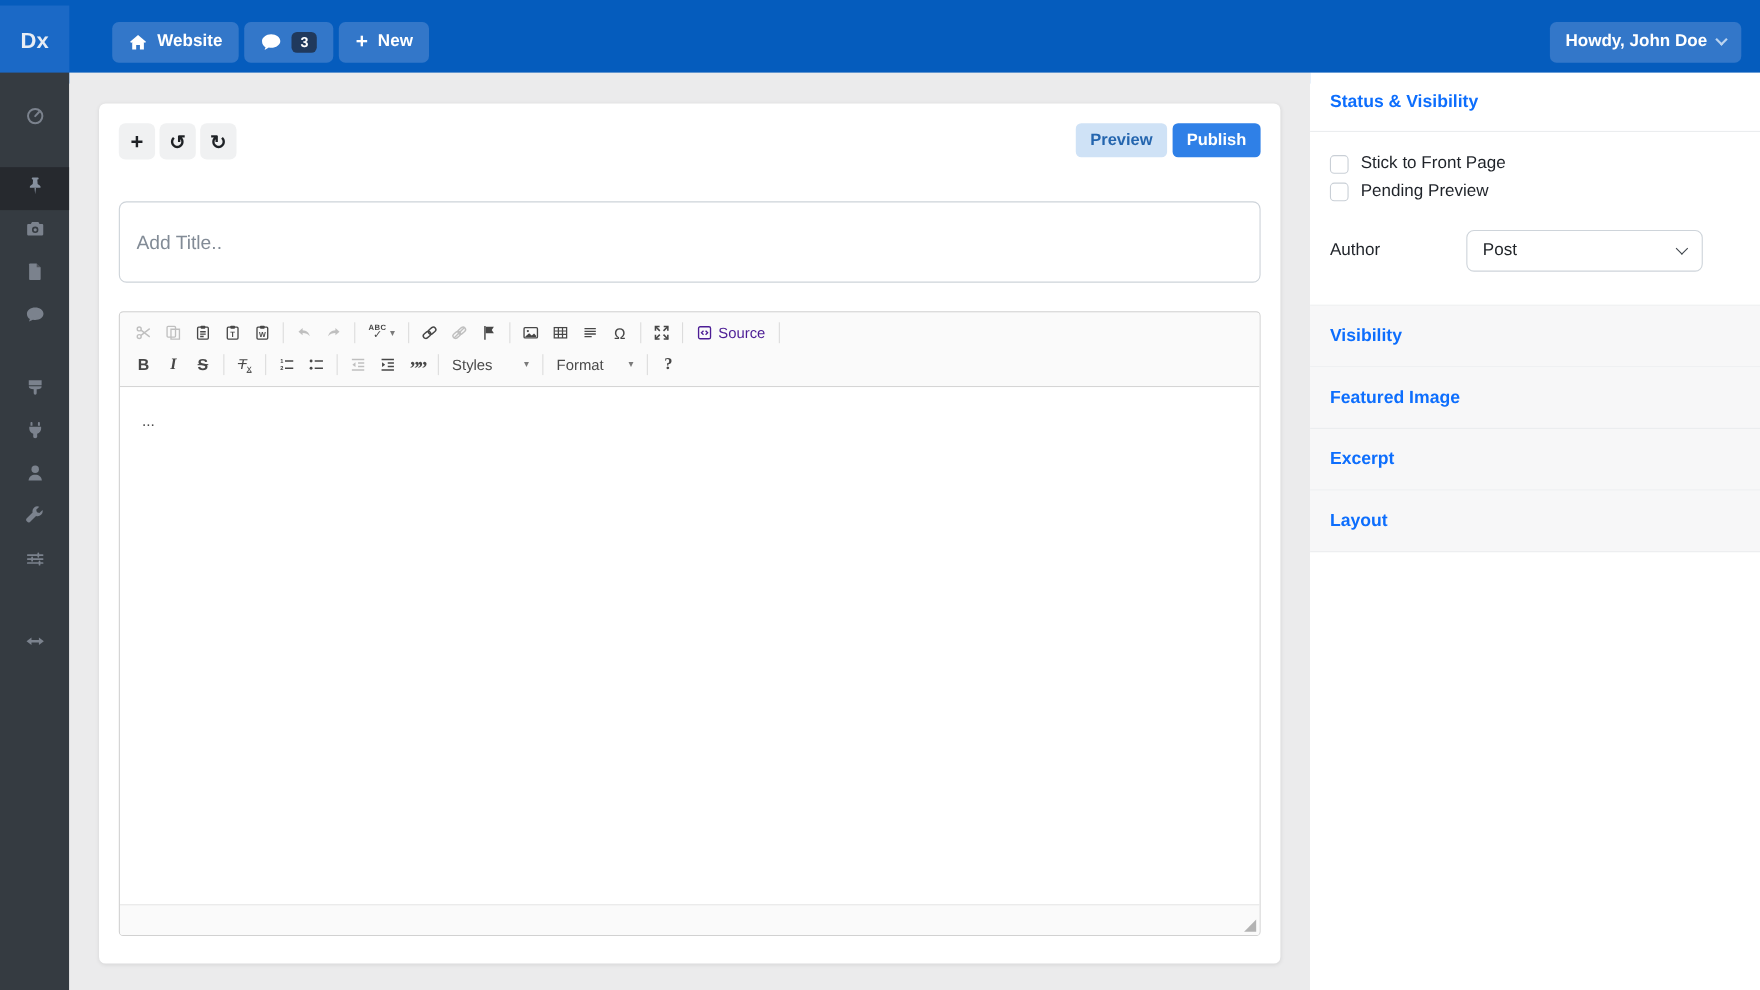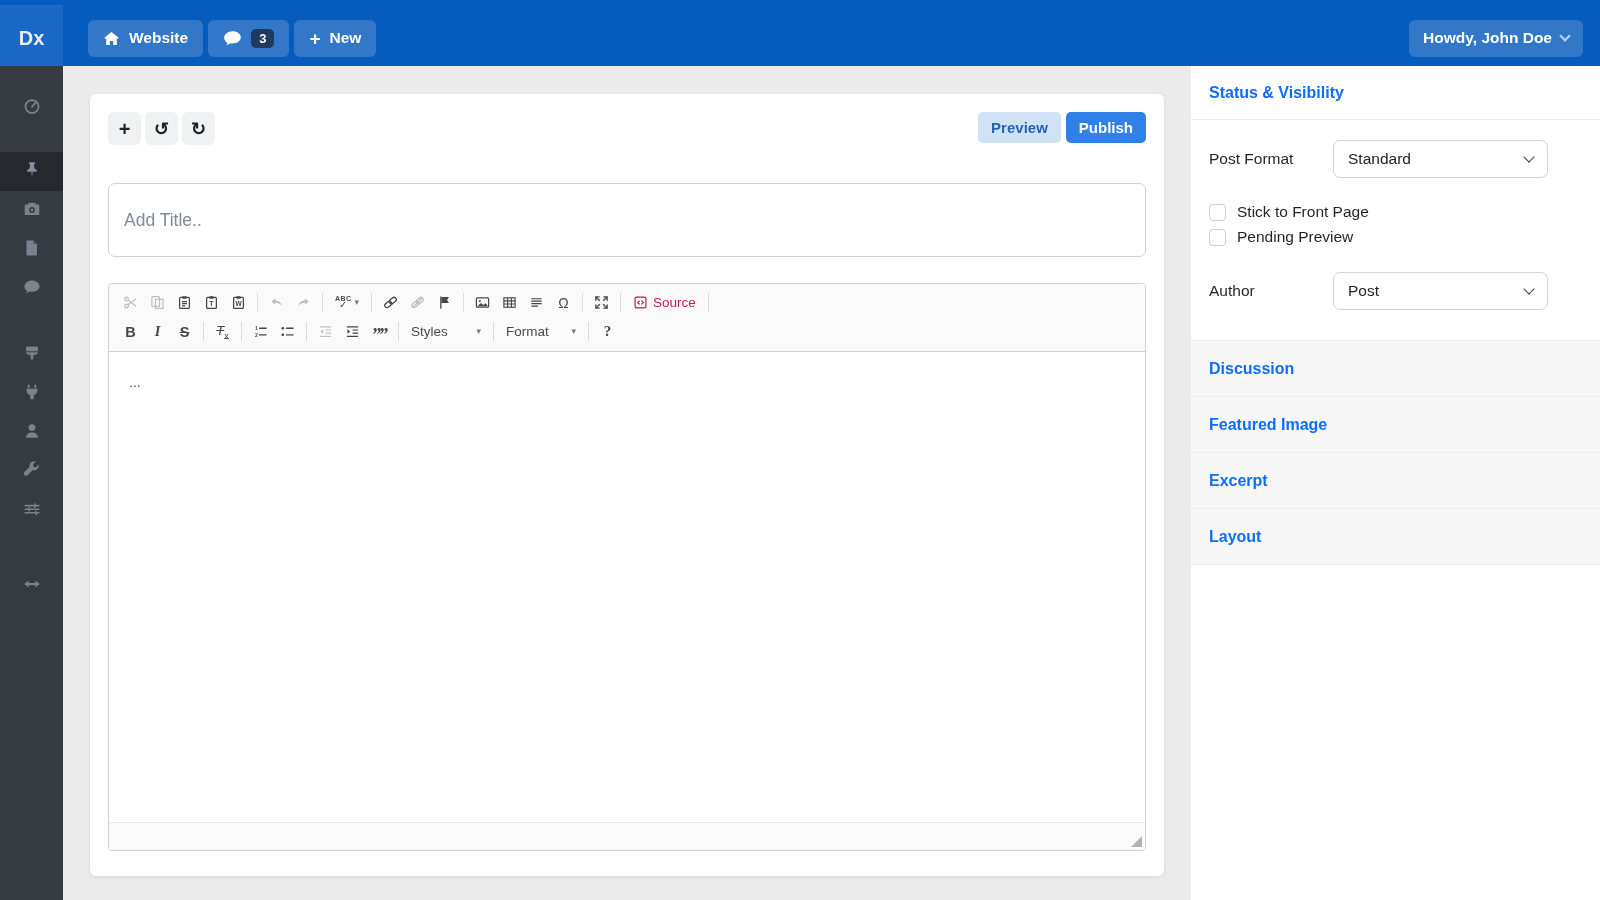--- a/index.html
+++ b/index.html
@@ -11,21 +11,21 @@
   *{box-sizing:border-box}
   html,body{margin:0;padding:0}
   body{width:1600px;height:900px;position:relative;overflow:hidden;background:#fff;
        font-family:"Liberation Sans",sans-serif;}
 
   
   .topbar{position:absolute;top:0;left:0;right:0;height:76px;background:var(--topbar-bg);
           display:flex;align-items:center}
   .logo{width:63px;height:66px;background:var(--logo-bg);color:#e8edf4;font-weight:bold;
         font-size:20px;display:flex;align-items:center;justify-content:center;cursor:pointer}
-  .topbar-nav{display:flex;gap:5px;margin-left:25px}
+  .topbar-nav{display:flex;gap:5px;margin-left:39px}
   .tb-btn{height:37px;border:none;border-radius:6px;background:var(--topbar-btn-bg);color:#fff;
           font-weight:bold;font-size:15.5px;display:flex;align-items:center;gap:9px;
           padding:0 15px;font-family:inherit;cursor:pointer}
   .tb-btn svg{display:block}
   .badge{background:var(--badge-bg);color:#fff;font-size:13px;font-weight:bold;border-radius:5px;
          padding:3px 8px;line-height:1}
   .plus-glyph{font-size:19px;font-weight:bold;line-height:1}
   .spacer{flex:1}
   .user-btn{margin-right:17px;padding:0 14px}
   .chev{width:8px;height:8px;border-right:2px solid currentColor;border-bottom:2px solid currentColor;
@@ -69,21 +69,21 @@
   .tb-row{display:flex;align-items:center;height:29px}
   .tbi{min-width:27px;height:26px;display:flex;align-items:center;justify-content:center;
        color:#474747;cursor:pointer;border-radius:3px}
   .tbi.dis{opacity:.32;cursor:default}
   .tbi svg{width:15px;height:15px;display:block}
   .sep{width:1px;height:19px;background:#dcdcdc;margin:0 5px;flex:none}
   .spell{display:flex;flex-direction:column;align-items:center;line-height:1}
   .spell .abc{font-size:7px;font-weight:bold;letter-spacing:.5px}
   .spell .chk{font-size:10px;margin-top:-2px}
   .caret{font-size:9px;color:#7a7a7a;margin-left:3px;line-height:1}
-  .source-btn{display:flex;gap:5px;align-items:center;padding:0 7px;font-size:13.5px;color:#be185d}
+  .source-btn{display:flex;gap:5px;align-items:center;padding:0 7px;font-size:13.5px;color:#4c1d95}
   .fmt{display:flex;align-items:center;justify-content:space-between;width:84px;padding:0 7px;
        font-size:13.5px;color:#4a4a4a}
   .lg-b{font-weight:bold;font-size:14.5px}
   .lg-i{font-style:italic;font-weight:bold;font-size:14.5px;font-family:"Liberation Serif",serif}
   .lg-s{font-weight:bold;font-size:14.5px;text-decoration:line-through}
   .lg-tx{font-size:13px;font-weight:normal;font-style:italic;text-decoration:line-through}
   .lg-tx sub{font-size:9px;text-decoration:none;font-style:normal}
   .lg-q{font-family:"Liberation Serif",serif;font-size:18px;font-weight:bold;letter-spacing:-2px;
         line-height:.5;padding-top:8px}
   .lg-help{font-size:15px;font-weight:bold;font-family:"Liberation Serif",serif}
@@ -461,43 +461,36 @@
         <span class="resize-handle"></span>
       </div>
     </div>
   </div>
 </main>
 
 <aside class="panel">
   <div class="panel-header">Status &amp; Visibility</div>
 
   <div class="panel-body">
-    <div class="field-row pf">
-      <span class="field-label">Post Format</span>
-      <div class="select">
-        <span>Standard</span>
-        <span class="chev"></span>
-      </div>
-    </div>
     <div class="chk-row">
       <span class="cb"></span>
       <span>Stick to Front Page</span>
     </div>
     <div class="chk-row">
       <span class="cb"></span>
       <span>Pending Preview</span>
     </div>
     <div class="field-row author-row">
       <span class="field-label">Author</span>
       <div class="select">
         <span>Post</span>
         <span class="chev"></span>
       </div>
     </div>
   </div>
 
   <div class="panel-sections">
-    <div class="section">Discussion</div>
+    <div class="section">Visibility</div>
     <div class="section">Featured Image</div>
     <div class="section">Excerpt</div>
     <div class="section">Layout</div>
   </div>
 </aside>
 
 </body></html>

